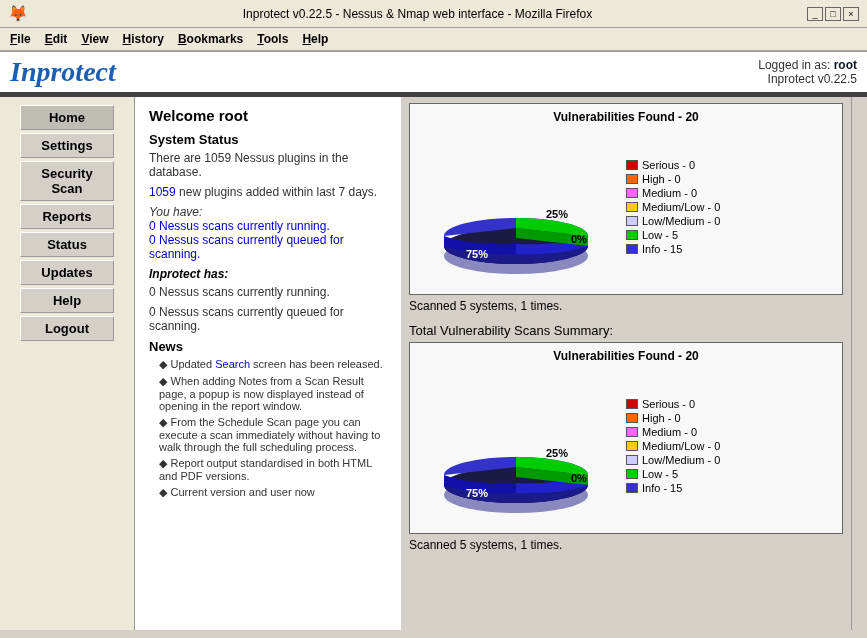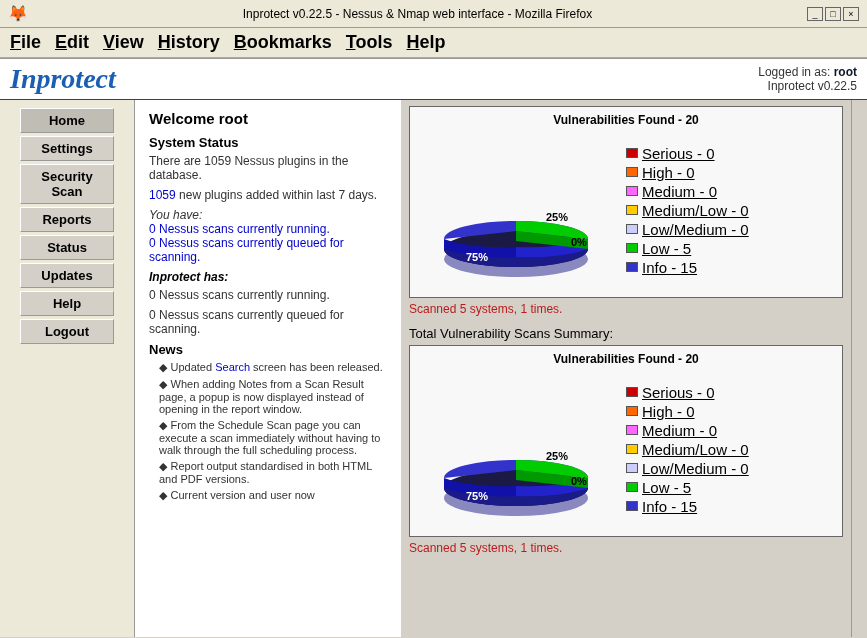--- a/index.html
+++ b/index.html
@@ -7,27 +7,27 @@
 
     
     .browser-chrome { background: #ece9d8; border-bottom: 1px solid #999; }
     .title-bar { background: #ece9d8; padding: 4px 8px; display: flex; align-items: center; justify-content: space-between; border-bottom: 1px solid #999; }
     .title-bar-left { display: flex; align-items: center; gap: 6px; }
     .title-text { font-size: 12px; color: #000; flex: 1; text-align: center; }
     .window-controls { display: flex; gap: 2px; }
     .win-btn { width: 16px; height: 14px; border: 1px solid #666; background: #ece9d8; font-size: 9px; display: flex; align-items: center; justify-content: center; cursor: pointer; }
 
     .menu-bar { background: #ece9d8; padding: 2px 4px; display: flex; gap: 2px; border-bottom: 1px solid #aaa; }
-    .menu-item { padding: 2px 6px; font-size: 18px; font-weight: bold; cursor: pointer; color: #000; }
+    .menu-item { padding: 2px 6px; font-size: 12px; font-weight: bold; cursor: pointer; color: #000; }
     .menu-item u { text-decoration: underline; }
 
     
     .app-container { display: flex; flex-direction: column; height: calc(638px - 60px); }
 
-    .app-header { background: #ffffff; padding: 4px 10px; display: flex; justify-content: space-between; align-items: center; border-bottom: 1px solid #404040; }
+    .app-header { background: #ffffff; padding: 4px 10px; display: flex; justify-content: space-between; align-items: center; border-bottom: 5px solid #404040; }
     .app-title { font-size: 28px; font-style: italic; font-weight: bold; color: #1a5fb4; font-family: Georgia, serif; }
     .login-info { font-size: 12px; text-align: right; color: #333; }
     .login-info .username { font-weight: bold; color: #0f172a; }
 
     .app-body { display: flex; flex: 1; overflow: hidden; }
 
     
     .sidebar { width: 135px; background: #ece9d8; border-right: 1px solid #999; padding: 8px 20px; flex-shrink: 0; }
     .sidebar-nav-item { display: block; width: 100%; text-align: center; padding: 4px 8px; margin-bottom: 3px; background: #d4d0c8; border: 1px solid #999; border-top-color: #fff; border-left-color: #fff; cursor: pointer; font-size: 13px; font-weight: bold; color: #000; text-decoration: none; }
     .sidebar-nav-item.active { background: #c0bdb5; }
@@ -50,25 +50,25 @@
     .charts-panel { width: 450px; flex-shrink: 0; padding: 6px 8px; overflow-y: auto; }
 
     .chart-section { margin-bottom: 10px; }
     .chart-label { font-size: 13px; color: #000; margin-bottom: 4px; }
     .chart-box { border: 1px solid #666; background: #f8f8f8; padding: 6px; }
     .chart-title { text-align: center; font-weight: bold; font-size: 12px; margin-bottom: 4px; }
     .chart-inner { display: flex; align-items: center; gap: 10px; }
 
     .pie-container { position: relative; width: 200px; height: 160px; flex-shrink: 0; }
 
-    .legend { font-size: 15px; text-decoration: underline; }
+    .legend { font-size: 11px; }
     .legend-item { display: flex; align-items: center; gap: 4px; margin-bottom: 2px; }
     .legend-color { width: 12px; height: 10px; border: 1px solid #555; flex-shrink: 0; }
 
-    .scanned-text { font-size: 12px; color: #b91c1c; margin-top: 4px; }
+    .scanned-text { font-size: 12px; color: #000000; margin-top: 4px; }
 
     
     .scrollbar-area { width: 16px; background: #d4d0c8; border-left: 1px solid #999; flex-shrink: 0; }
   </style>
 </head>
 <body>
 
 <div class="browser-chrome">
   <div class="title-bar">
     <div class="title-bar-left">

